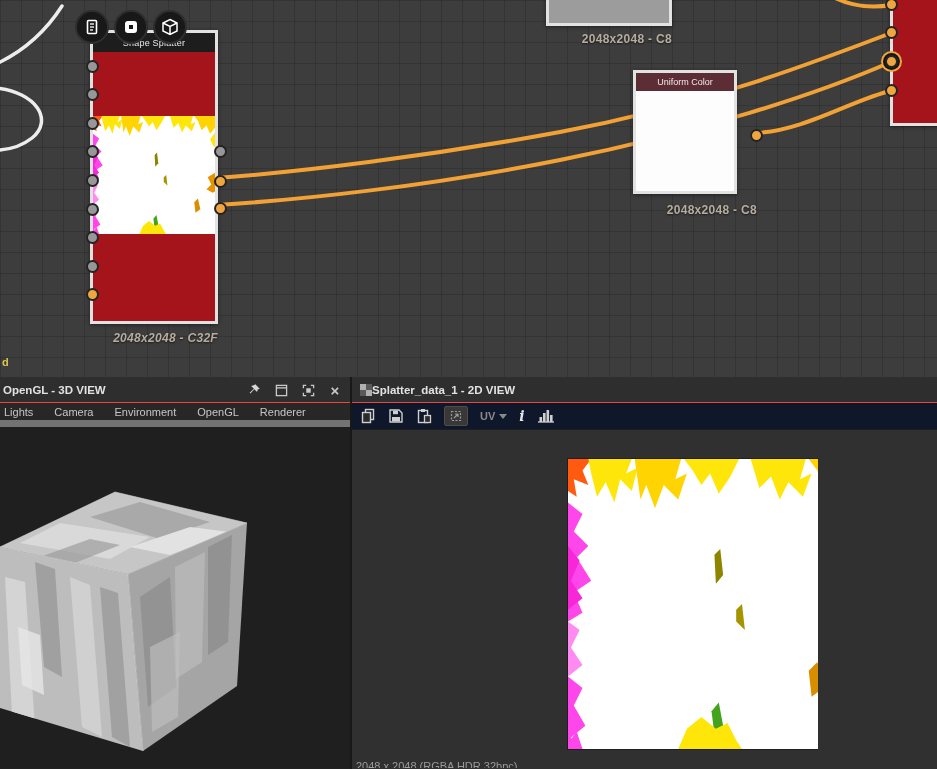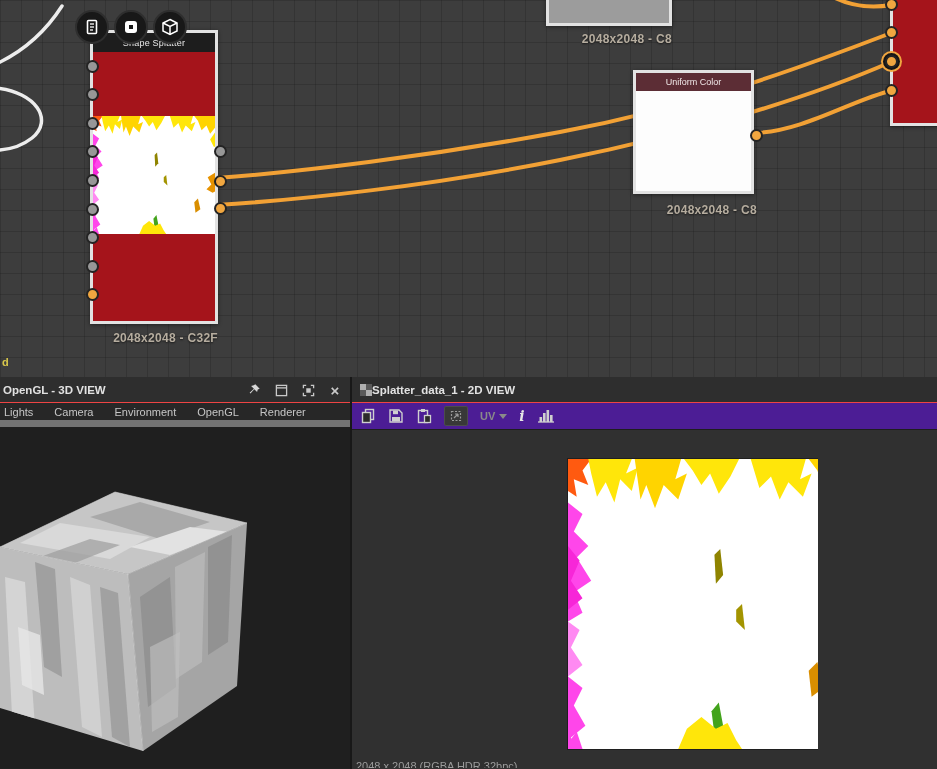--- a/index.html
+++ b/index.html
@@ -62,21 +62,21 @@
   .hdr-icons{position:absolute;right:6px;top:0;height:26px;display:flex;align-items:center;gap:9px;}
   .hdr-btn{width:18px;height:18px;display:flex;align-items:center;justify-content:center;color:#c9c9c9;}
   .menubar{
     height:24px;background:#272727;border-bottom:7px solid #737373;
     display:flex;align-items:center;gap:21px;padding-left:4px;
     color:#c6c6c6;font-size:11px;
   }
   .menubar span{cursor:default;}
   .viewport-3d{position:relative;width:350px;height:341px;background:#1f1f1f;overflow:hidden;}
   .toolbar-2d{
-    height:27px;background:#4c1d95;border-bottom:1px solid #1e1e1e;
+    height:27px;background:#0f172a;border-bottom:1px solid #1e1e1e;
     display:flex;align-items:center;gap:12px;padding-left:8px;
   }
   .tb-icon{display:flex;align-items:center;justify-content:center;height:20px;}
   .uv-drop{display:flex;align-items:center;gap:4px;color:#8a8a8a;font-size:11px;font-weight:bold;}
   .uv-caret{width:0;height:0;border-left:4px solid transparent;border-right:4px solid transparent;border-top:5px solid #8a8a8a;}
   .info-i{color:#e6e6e6;font-family:"DejaVu Serif","Liberation Serif",serif;font-style:italic;font-size:14px;font-weight:bold;}
   .viewport-2d{position:relative;width:466px;height:338px;background:#303030;overflow:hidden;}
   .tex-2d{position:absolute;left:216px;top:29px;width:290px;height:290px;background:#fff;box-shadow:0 0 0 1px rgba(0,0,0,.35);}
   .status-2d{position:absolute;left:4px;top:330px;color:#9b9b9b;font-size:11px;white-space:nowrap;}
 </style>
@@ -161,26 +161,26 @@
       <div class="port" style="left:-7px;top:141px;"></div>
       <div class="port" style="left:-7px;top:170px;"></div>
       <div class="port" style="left:-7px;top:198px;"></div>
       <div class="port" style="left:-7px;top:227px;"></div>
       <div class="port orange" style="left:-7px;top:255px;"></div>
 
       <div class="port" style="left:121px;top:112px;"></div>
       <div class="port orange" style="left:121px;top:142px;"></div>
       <div class="port orange" style="left:121px;top:169px;"></div>
     </div>
-    <div class="node-label" style="left:90px;top:331px;width:128px;">2048x2048 - C32F</div>
+    <div class="node-label" style="left:90px;top:331px;width:128px;font-style:italic;">2048x2048 - C32F</div>
 
     <div class="node node-frame" style="left:546px;top:-3px;width:126px;height:29px;background:#9c9c9c;border-top:none;"></div>
     <div class="node-label" style="left:546px;top:32px;width:126px;">2048x2048 - C8</div>
 
-    <div class="node node-frame" style="left:633px;top:70px;width:121px;height:124px;background:#fdfdfd;">
+    <div class="node node-frame" style="left:633px;top:70px;width:104px;height:124px;background:#fdfdfd;">
       <div class="uc-head">Uniform Color</div>
       <div class="port orange" style="left:114px;top:56px;"></div>
     </div>
     <div class="node-label" style="left:633px;top:203px;width:124px;">2048x2048 - C8</div>
 
     <div class="node node-frame" style="left:890px;top:-3px;width:50px;height:129px;background:#a5141b;border-top:none;border-right:none;">
       <div class="port orange" style="left:-8px;top:1px;"></div>
       <div class="port orange" style="left:-8px;top:29px;"></div>
       <div class="port orange ring" style="left:-8px;top:58px;"></div>
       <div class="port orange" style="left:-8px;top:87px;"></div>

